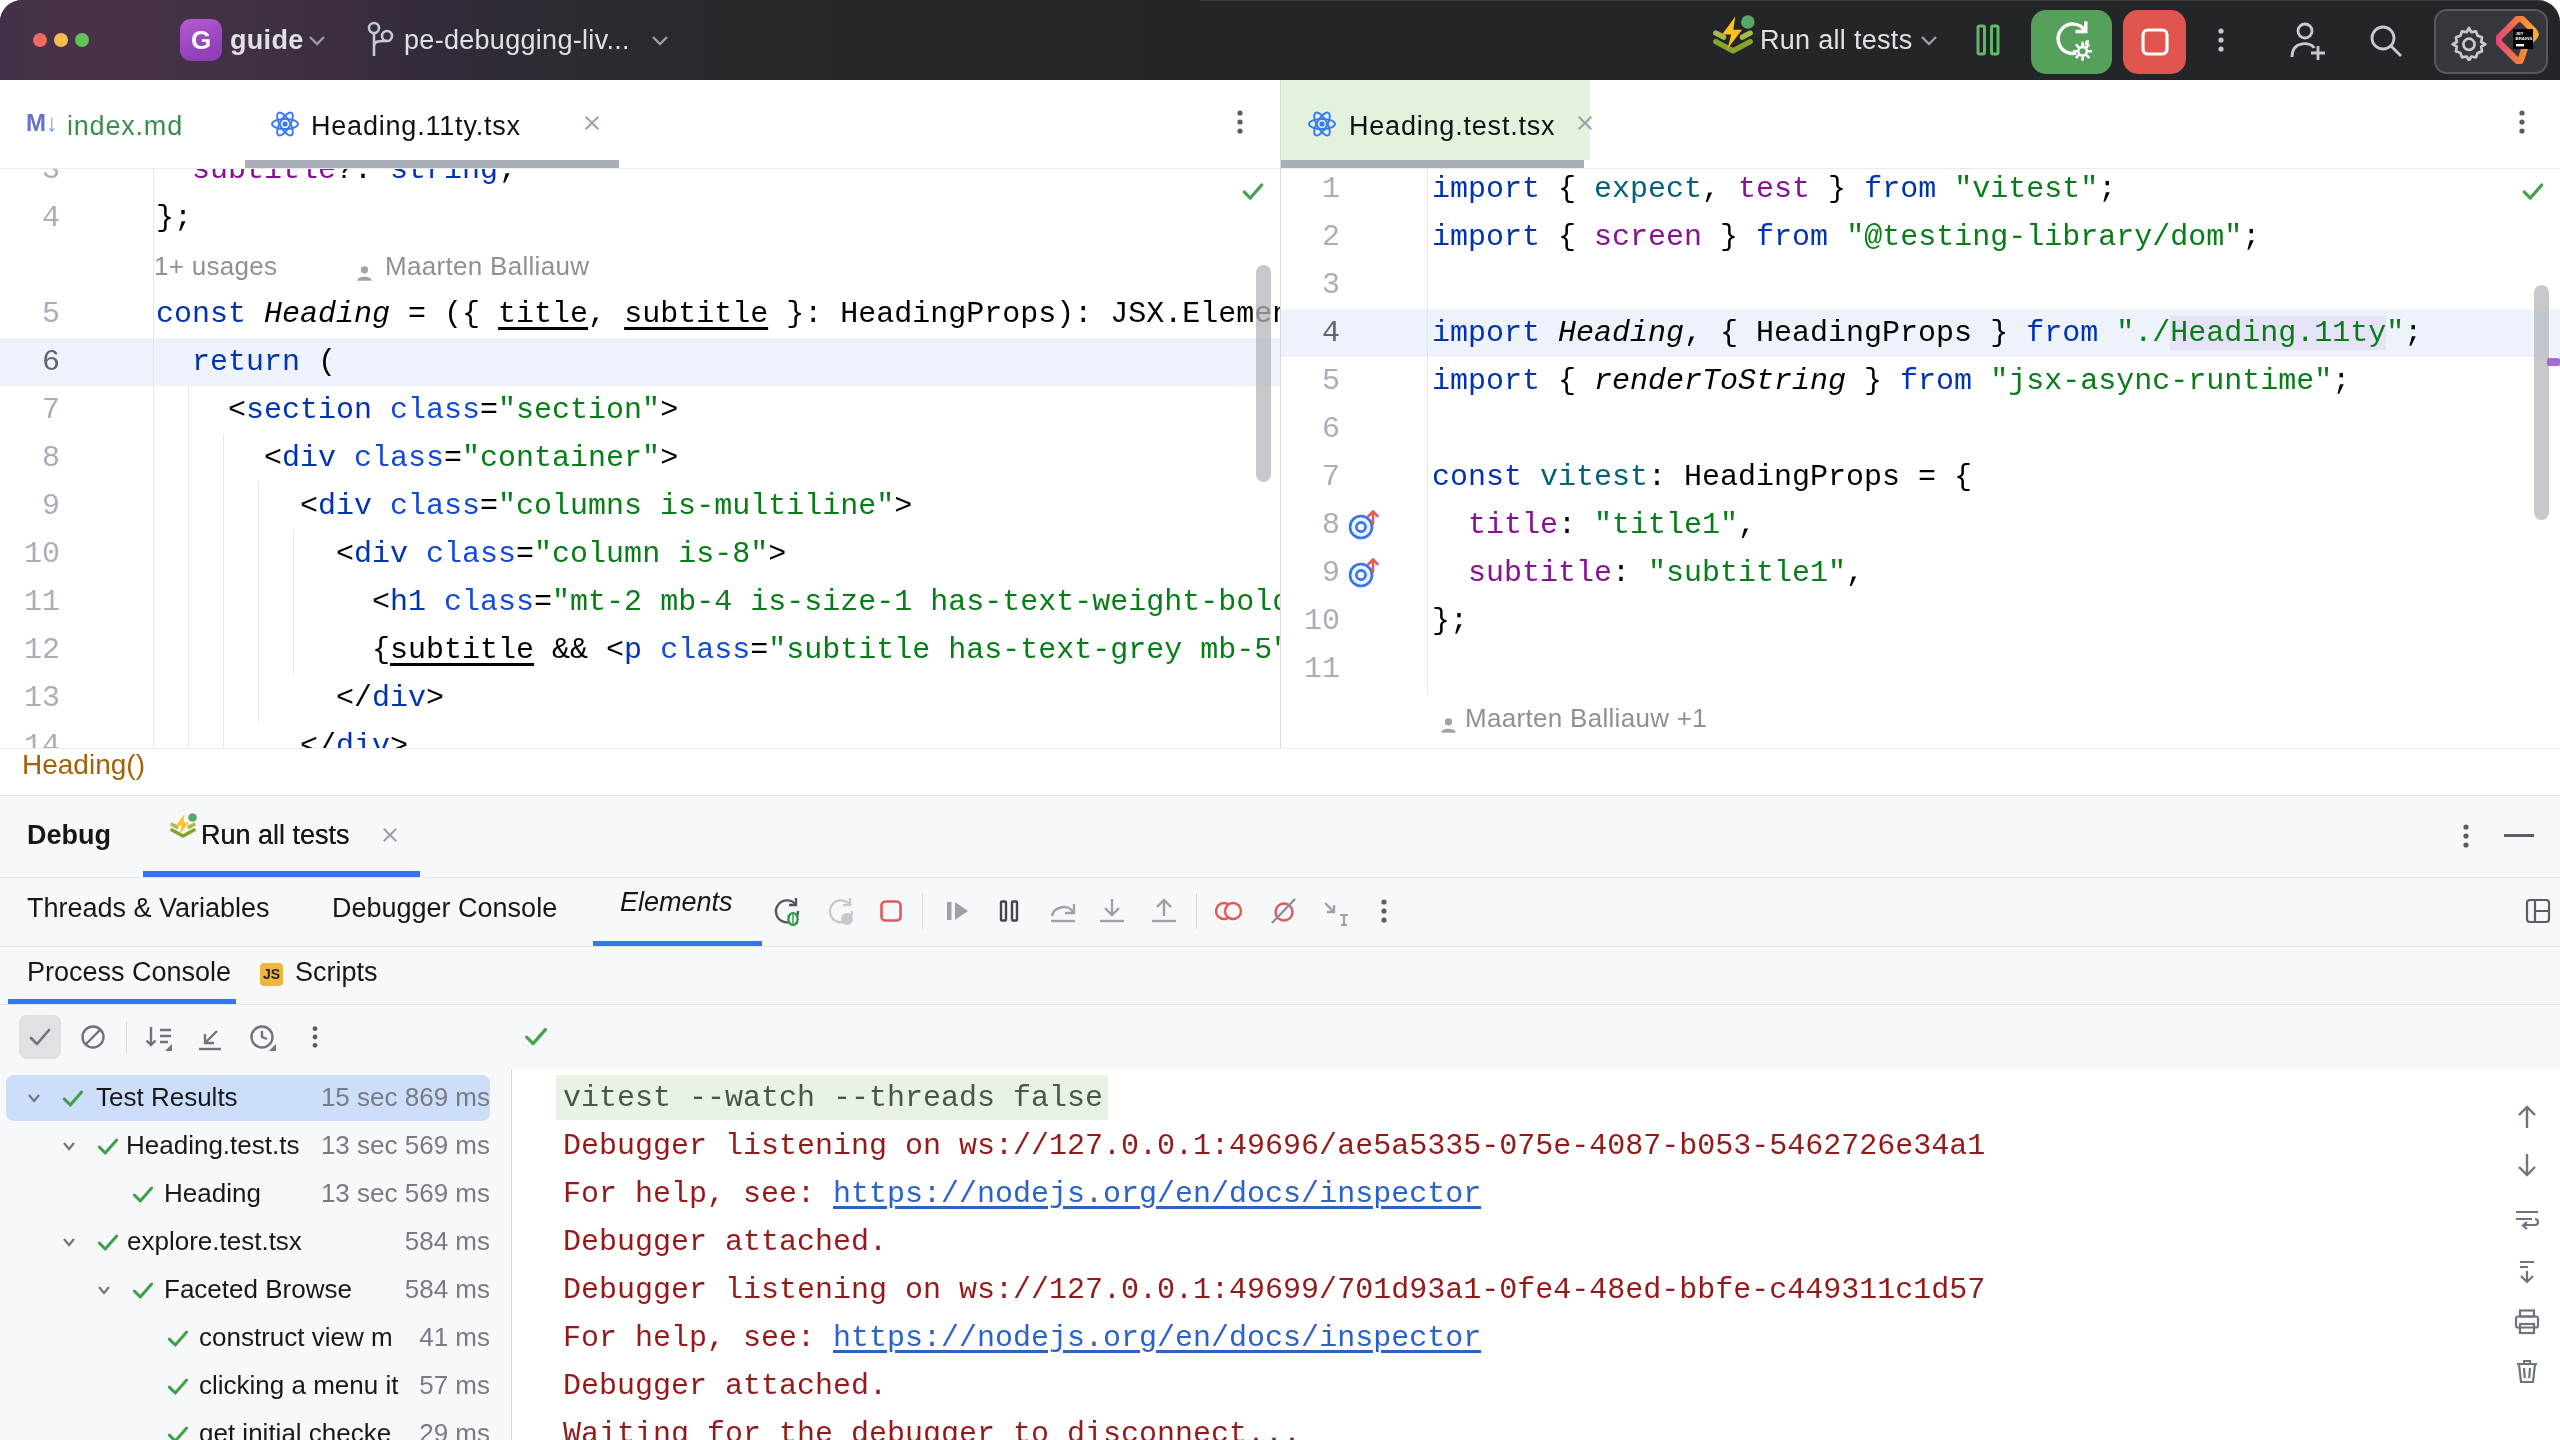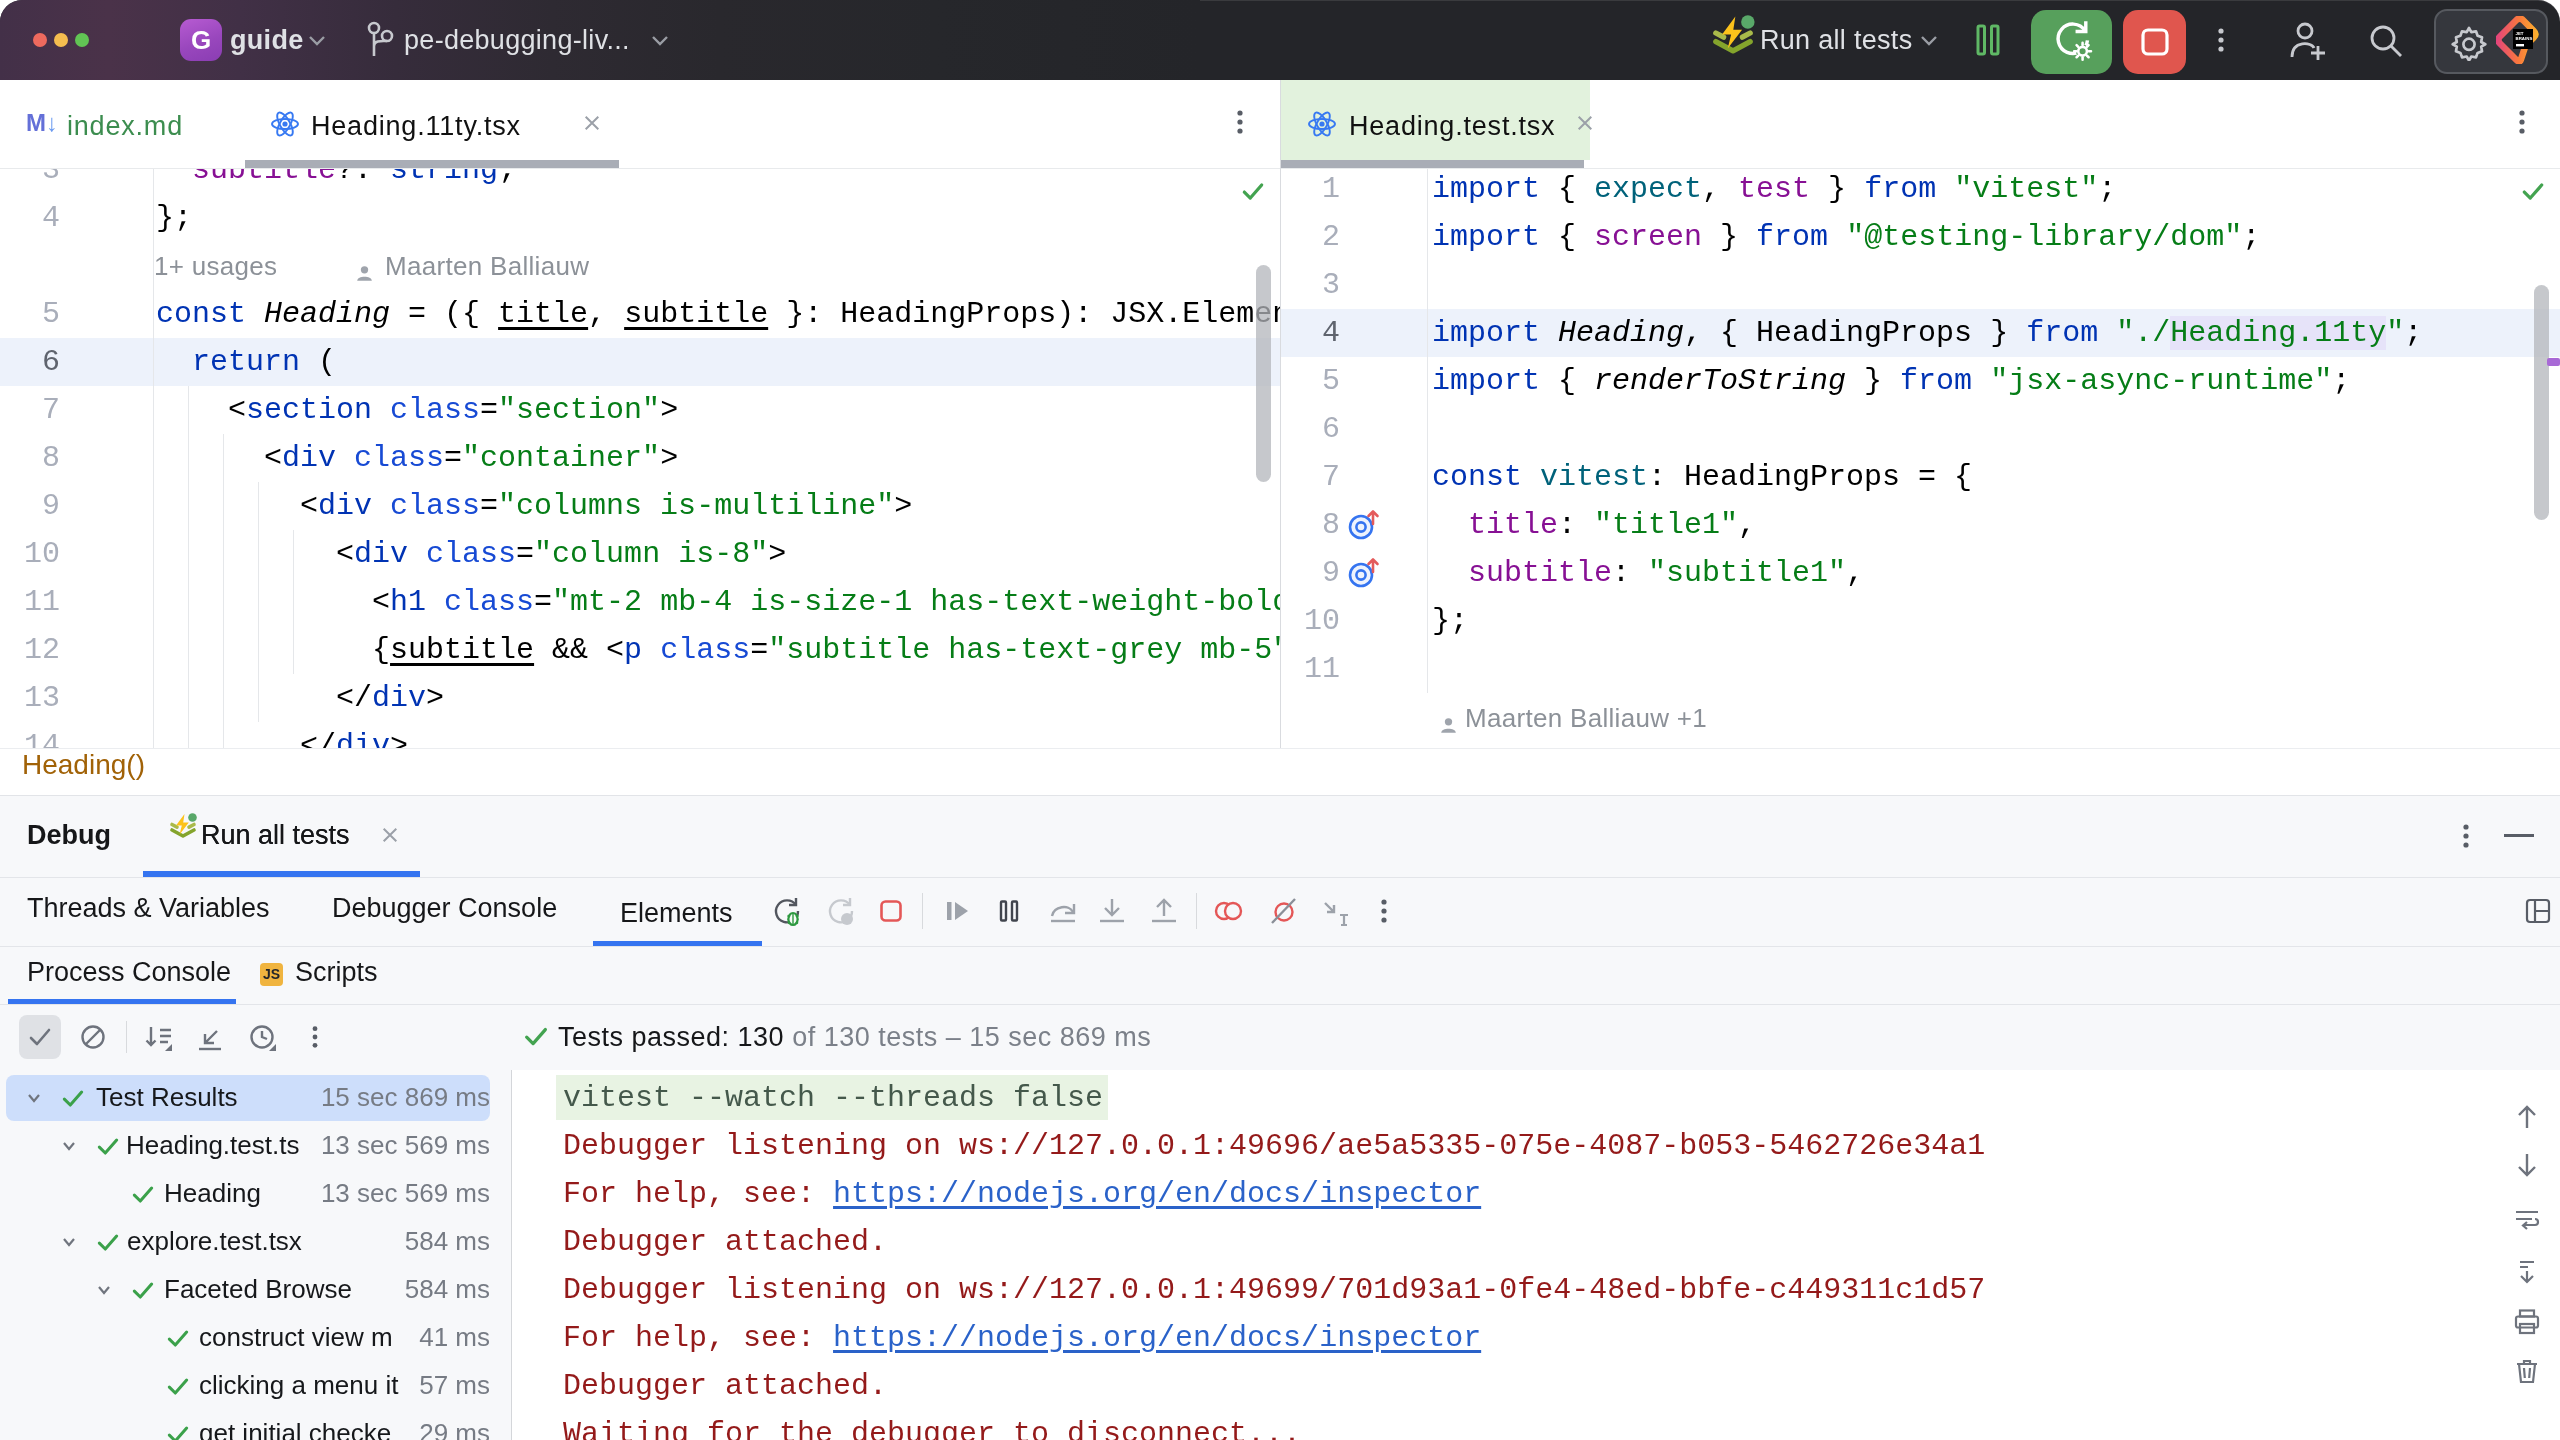--- a/index.html
+++ b/index.html
@@ -300,21 +300,21 @@
     <div class="sep-h" style="top:81px;"></div>
     <div class="sep-h" style="top:150px;"></div>
     <div class="sep-h" style="top:208px;"></div>
 
     <div class="dbg-txt" style="left:27px; top:24px; font-weight:bold;">Debug</div>
     <div class="dbg-txt" style="left:201px; top:24px;">Run all tests</div>
     <div class="abs" style="left:143px; top:75px; width:277px; height:6px; background:#3574f0;"></div>
 
     <div class="dbg-txt" style="left:27px; top:97px;">Threads &amp; Variables</div>
     <div class="dbg-txt" style="left:332px; top:97px;">Debugger Console</div>
-    <div class="dbg-txt" style="left:620px; top:102px;">Elements</div>
+    <div class="dbg-txt" style="left:620px; top:91px;font-style:italic;">Elements</div>
     <div class="abs" style="left:593px; top:145px; width:169px; height:5px; background:#3574f0;"></div>
 
     <div class="dbg-txt" style="left:27px; top:161px;">Process Console</div>
     <div class="dbg-txt" style="left:295px; top:161px;">Scripts</div>
     <div class="abs" style="left:8px; top:203px; width:228px; height:5px; background:#3574f0;"></div>
 
     <svg class="icn" style="left:167px; top:17px;" width="32" height="32" viewBox="0 0 32 32">
       <path d="M5,17 L16,23 L27,17" fill="none" stroke="#84a42c" stroke-width="3.6" stroke-linejoin="round" stroke-linecap="round"></path>
       <path d="M5,11.5 L10,14.2 M22,14.2 L27,11.5" fill="none" stroke="#a9ba4a" stroke-width="3.6" stroke-linecap="round"></path>
       <path d="M17.5,1 L9,12.5 L14.8,12.5 L12.6,21.5 L21.8,9.4 L16.2,9.4 Z" fill="#fcc21b"></path>
@@ -432,21 +432,20 @@
         <g fill="#585d66">
           <circle cx="14" cy="5" r="2.6"></circle>
           <circle cx="14" cy="14" r="2.6"></circle>
           <circle cx="14" cy="23" r="2.6"></circle>
         </g>
       </svg>
     <svg class="icn" style="left:522px; top:226px;" width="28" height="28" viewBox="0 0 24 24">
         <path d="M4,13 L9.5,18.5 L20,6.5" fill="none" stroke="#43a350" stroke-width="2.8" stroke-linecap="round" stroke-linejoin="round"></path>
       </svg>
 
-    <div class="dbg-txt" style="left:558px; top:226px; letter-spacing:0.5px;">Tests passed: 130 <span class="gray">of 130 tests – 15 sec 869 ms</span></div>
 
     <div class="abs" style="left:512px; top:274px; width:2048px; height:370px; background:#fff;"></div>
     <div class="abs" style="left:511px; top:274px; width:1px; height:370px; background:#d4d6da;"></div>
 
     <div class="abs" style="left:6px; top:279px; width:484px; height:46px; border-radius:8px; background:#cddefb;"></div>
     <div class="tree-row" style="top:279px;">
       <svg class="icn" style="left:24px; top:13px;" width="20" height="20" viewBox="0 0 20 20">
           <path d="M5,7 L10,13 L15,7" fill="none" stroke="#70757e" stroke-width="2.2"></path>
         </svg>
       <svg class="icn" style="left:60px; top:10px;" width="26" height="26" viewBox="0 0 24 24">

